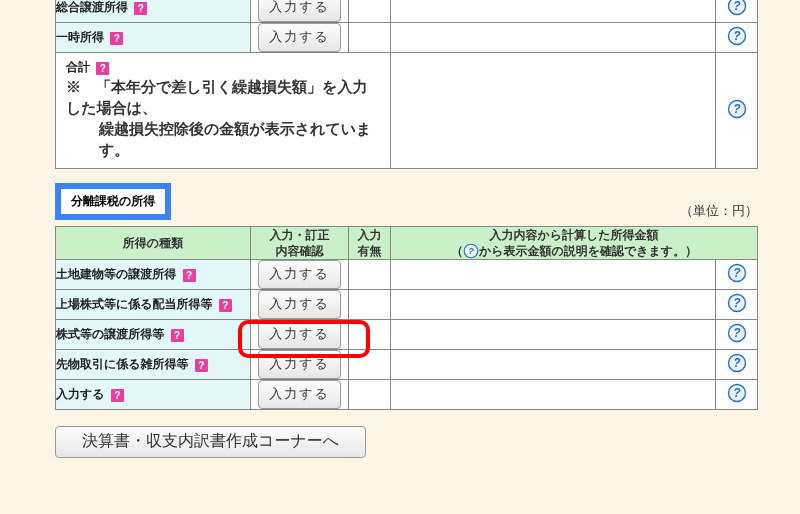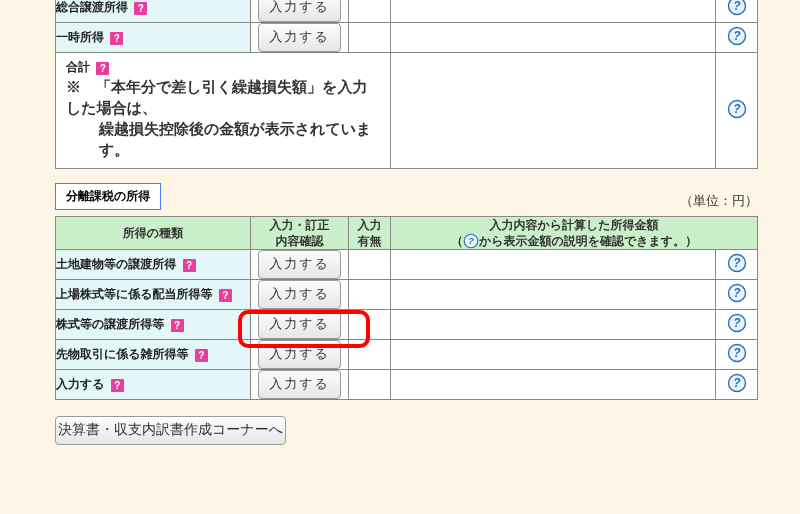--- a/index.html
+++ b/index.html
@@ -90,21 +90,21 @@
     display: inline-flex;
     align-items: center;
     justify-content: center;
     width: 20px; height: 20px;
     cursor: pointer;
   }
   .help-q svg { display: block; }
 
   .outline-box {
     display: inline-block;
-    border: 1px solid #3b82f6;
+    border: 6px solid #3b82f6;
     background: #fff;
     padding: 4px 10px;
     font-size: 12px;
     font-weight: bold;
   }
   .section-row {
     display: flex;
     justify-content: space-between;
     align-items: flex-end;
     margin: 14px 0 6px 0;
@@ -114,22 +114,22 @@
   .red-ring {
     position: absolute;
     border: 4px solid #ff0000;
     border-radius: 10px;
     pointer-events: none;
   }
 
   .bottom-btn-row { margin: 16px 0 0 0; }
   .bottom-btn {
     display: inline-block;
-    padding: 4px 2px 5px;
-    font-size: 14px;
+    padding: 4px 26px 5px;
+    font-size: 16px;
     color: #333;
     background: linear-gradient(#fdfdfd, #e6e6e6);
     border: 1px solid #9a9a9a;
     border-radius: 4px;
     cursor: pointer;
   }
 
   .rel { position: relative; }
 
   .note-line { color: #333; font-size: 15px; line-height: 1.4; padding-left: 0; }

